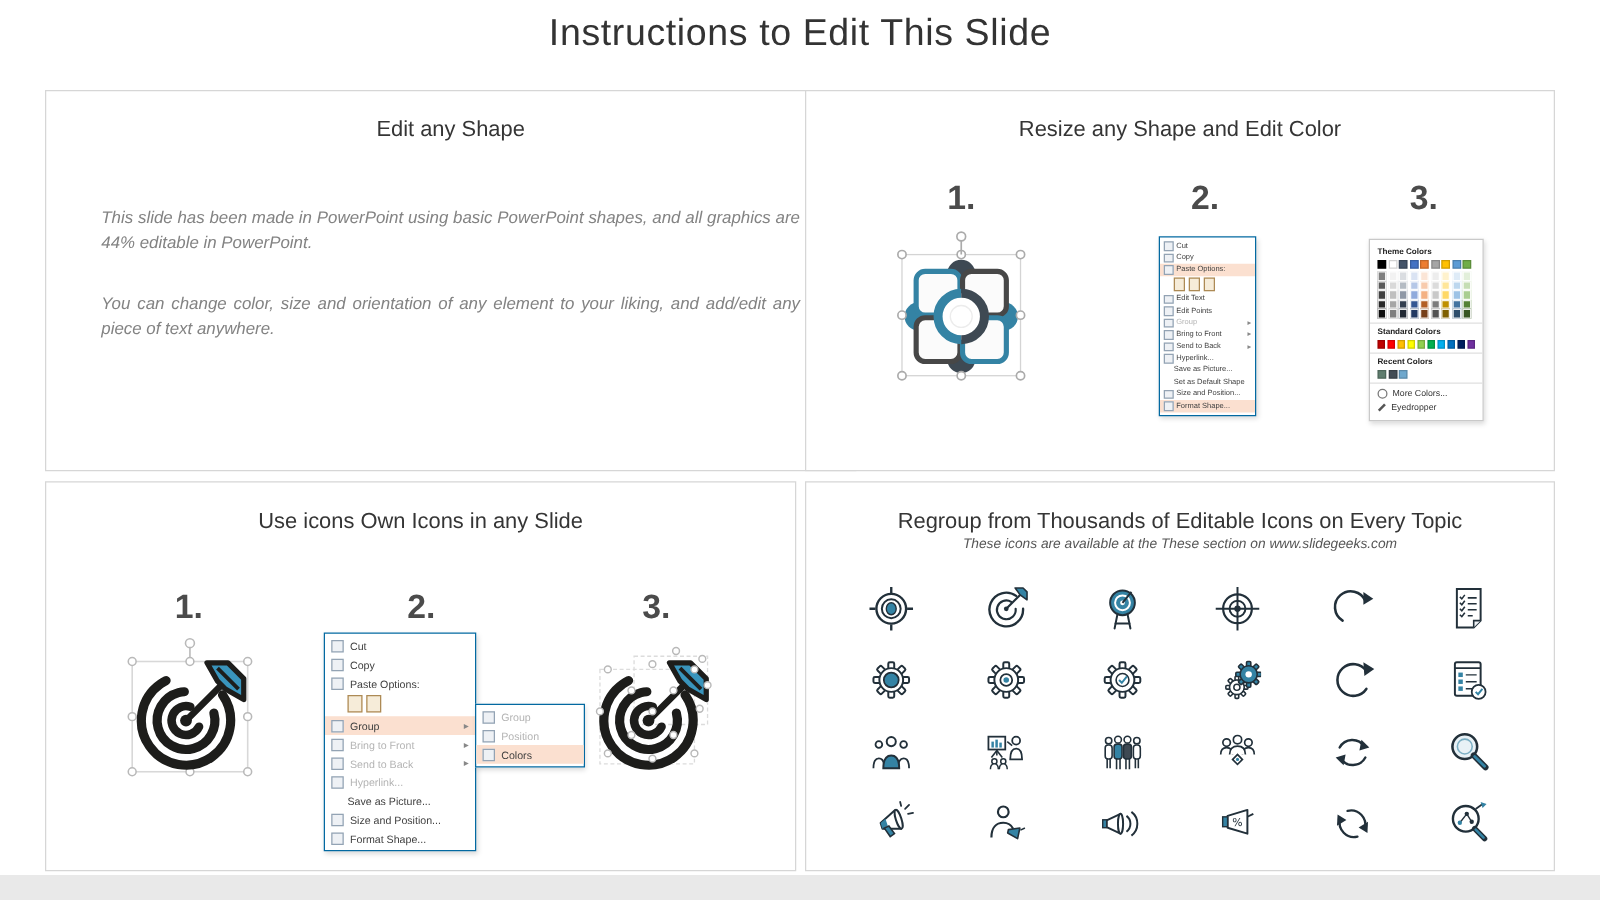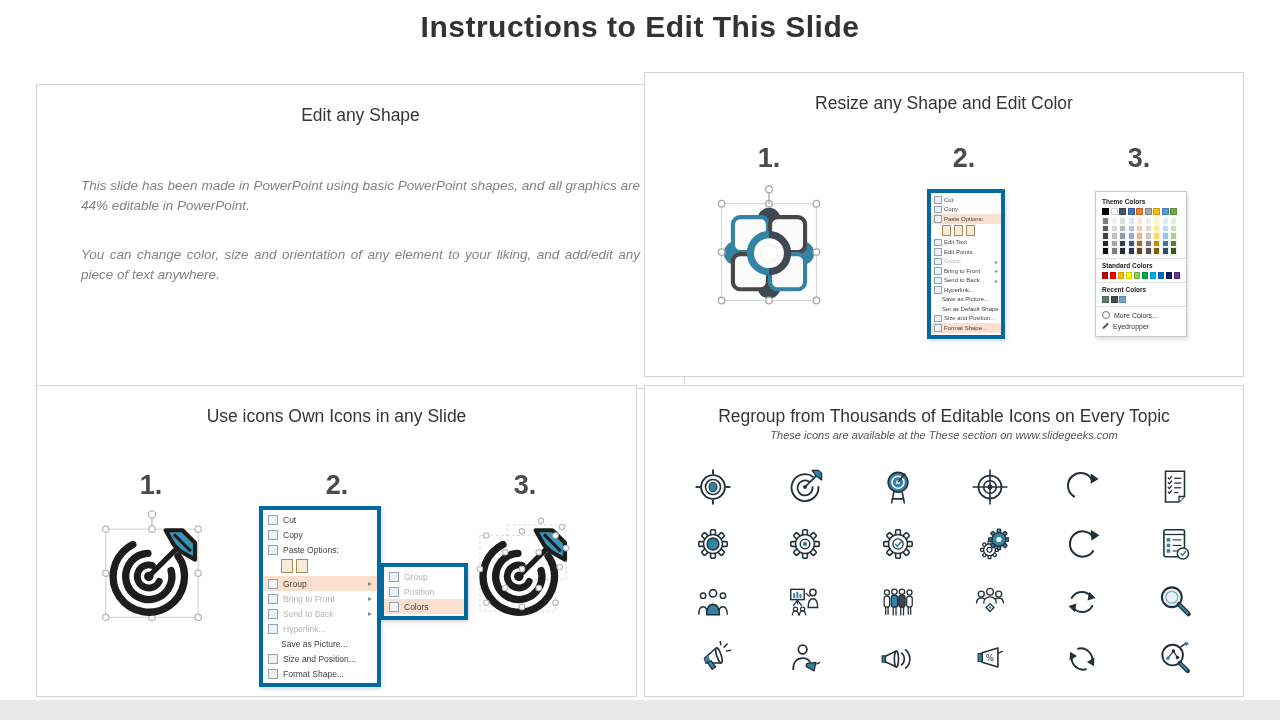--- a/index.html
+++ b/index.html
@@ -1,37 +1,37 @@
 <!DOCTYPE html>
 <html><head>
 <meta charset="utf-8">
 <style>
   html,body{margin:0;padding:0;background:#fff;}
   body{font-family:"Liberation Sans","DejaVu Sans",sans-serif;}
   .slide{position:relative;width:1280px;height:720px;background:#ffffff;overflow:hidden;}
   .slide-title{position:absolute;top:10px;left:0;width:100%;text-align:center;
-    font-size:30px;font-weight:700;color:#333;margin:0;letter-spacing:.5px;}
+    font-size:30px;font-weight:400;color:#333;margin:0;letter-spacing:.5px;}
   .panel{position:absolute;background:#fff;border:1px solid #d6d6d6;box-sizing:border-box;}
-  .panel.tl{left:36px;top:72px;width:649px;height:305px;margin-top:12px;}
+  .panel.tl{left:36px;top:72px;width:649px;height:305px;}
   .panel.tr{left:644px;top:72px;width:600px;height:305px;}
   .panel.bl{left:36px;top:385px;width:601px;height:312px;}
   .panel.br{left:644px;top:385px;width:600px;height:312px;}
   .panel h2{margin:20px 10px 0;text-align:center;font-size:17.5px;font-weight:500;color:#353535;}
   .body-text{font-style:italic;color:#838383;font-size:13.5px;line-height:1.45;
     text-align:justify;margin:0;padding:0 44px;}
   .p1{margin-top:50px;} .p2{margin-top:30px;}
   .step-num{position:absolute;transform:translateX(-50%);font-size:27px;font-weight:700;color:#4b4b4b;}
   .tr .step-num{top:70px;} .bl .step-num{top:84px;}
   .subtitle{margin:2px 0 0;text-align:center;font-style:italic;font-size:11px;color:#555;}
   .bottom-strip{position:absolute;left:0;top:700px;width:1280px;height:20px;background:#e9e9e9;}
 
   
   .art{position:absolute;}
   
-  .ctx-menu{position:absolute;background:#fff;border:4px solid #0369a1;
+  .ctx-menu{position:absolute;background:#fff;border:1px solid #0369a1;
     box-shadow:1px 2px 4px rgba(0,0,0,.15);padding:2px 0;box-sizing:border-box;}
   .ctx-menu .mi{display:flex;align-items:center;color:#3f3f3f;white-space:nowrap;}
   .ctx-menu .mi.dis .mlabel{color:#b4b4b4;}
   .ctx-menu .mi.hi{background:#fbe0d0;}
   .ctx-menu .marr{margin-left:auto;color:#888;}
   .ctx-menu .mico{flex:0 0 auto;}
   .ctx-menu .mico.has{background:#eef1f5;border:1px solid #93a3b4;}
   .menu-sm{width:78px;font-size:6px;}
   .menu-sm .mi{height:9.5px;padding:0 3px;}
   .menu-sm .mico{width:5.5px;height:5.5px;margin-right:2.5px;}

